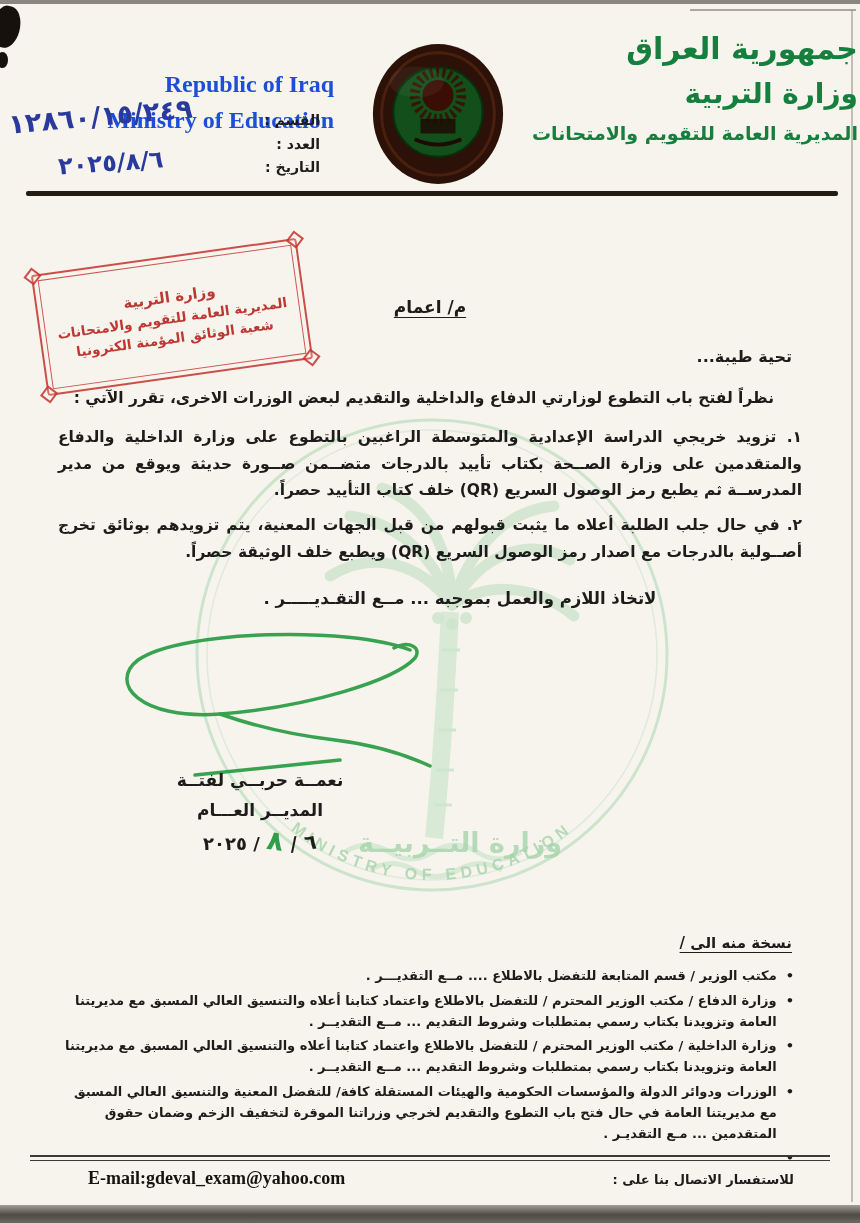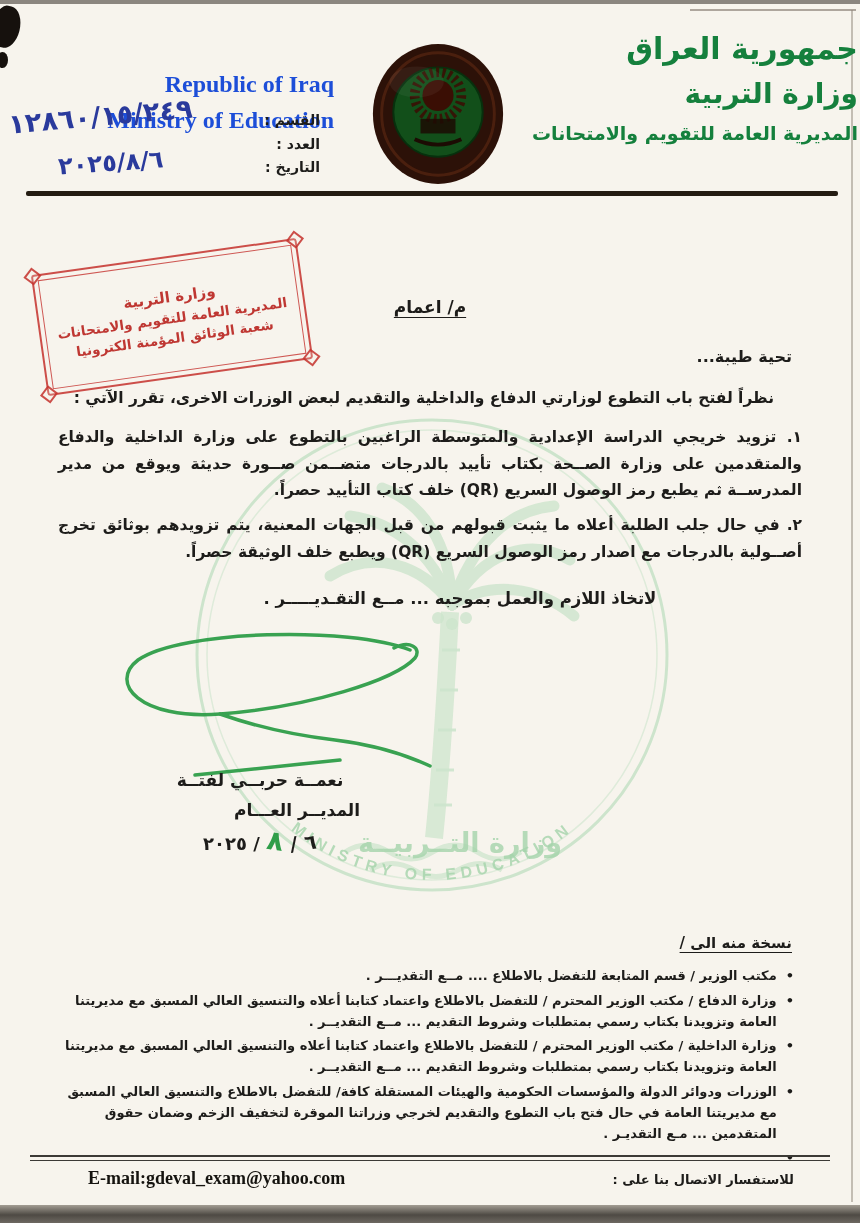--- a/index.html
+++ b/index.html
@@ -49,21 +49,21 @@
                display:flex;flex-direction:column;justify-content:center;align-items:center;direction:rtl;
                color:rgba(186,38,34,.92);font-weight:bold;text-align:center;}
   .stamp-inner .s1{font-size:15px;line-height:22px;}
   .stamp-inner .s2{font-size:13.5px;line-height:20px;}
   .stamp-inner .s3{font-size:13.5px;line-height:20px;}
   .stamp .corner{position:absolute;width:9px;height:9px;border:2px solid rgba(196,48,44,.85);transform:rotate(45deg);background:rgba(247,244,237,.2);}
   .c-tl{left:-7px;top:-7px;} .c-tr{right:-7px;top:-7px;} .c-bl{left:-7px;bottom:-7px;} .c-br{right:-7px;bottom:-7px;}
 
   
   .sig-name{left:160px;top:770px;width:200px;text-align:center;font-size:17px;font-weight:bold;}
-  .sig-title{left:160px;top:800px;width:200px;text-align:right;font-size:17px;font-weight:bold;}
+  .sig-title{left:160px;top:800px;width:200px;text-align:center;font-size:17px;font-weight:bold;}
   .sig-date{left:150px;top:831px;width:220px;display:flex;direction:ltr;justify-content:center;
             align-items:baseline;gap:7px;font-size:18px;font-weight:bold;}
   .sig-date .month{color:#2f9e49;font-size:27px;font-weight:bold;transform:rotate(8deg);line-height:18px;}
   .sig-date .day{font-size:20px;transform:rotate(-6deg);}
 
   
   .cc-head{left:560px;top:934px;width:232px;text-align:right;font-size:15px;font-weight:bold;
            text-decoration:underline;text-underline-offset:4px;}
   .cc-list{left:64px;top:966px;width:730px;direction:rtl;list-style:none;margin:0;padding:0;
            font-size:13px;font-weight:bold;line-height:1.6;}
@@ -202,21 +202,21 @@
     <li>
       <span class="dot">•</span>
       <span>وزارة الدفاع / مكتب الوزير المحترم / للتفضل بالاطلاع واعتماد كتابنا أعلاه والتنسيق العالي المسبق مع مديريتنا العامة وتزويدنا بكتاب رسمي بمتطلبات وشروط التقديم ... مــع التقديــر .</span>
       </li>
     <li>
       <span class="dot">•</span>
       <span>وزارة الداخلية / مكتب الوزير المحترم / للتفضل بالاطلاع واعتماد كتابنا أعلاه والتنسيق العالي المسبق مع مديريتنا العامة وتزويدنا بكتاب رسمي بمتطلبات وشروط التقديم ... مــع التقديــر .</span>
       </li>
     <li>
       <span class="dot">•</span>
-      <span>الوزرات ودوائر الدولة والمؤسسات الحكومية والهيئات المستقلة كافة/ للتفضل بالاطلاع والتنسيق العالي المسبق مع مديريتنا العامة في حال فتح باب التطوع والتقديم لخرجي وزراتنا الموقرة لتخفيف الزخم وضمان حقوق المتقدمين ... مـع التقديـر .</span>
+      <span>الوزرات ودوائر الدولة والمؤسسات الحكومية والهيئات المستقلة كافة/ للتفضل المعنية والتنسيق العالي المسبق مع مديريتنا العامة في حال فتح باب التطوع والتقديم لخرجي وزراتنا الموقرة لتخفيف الزخم وضمان حقوق المتقدمين ... مـع التقديـر .</span>
       </li>
     <li>
       <span class="dot">•</span>
       </li>
   </ul>
 
   <div class="abs foot-rule"></div>
   <div class="abs foot-email">E-mail:gdeval_exam@yahoo.com</div>
   <div class="abs foot-contact rtl">للاستفسار الاتصال بنا على :</div>
 

